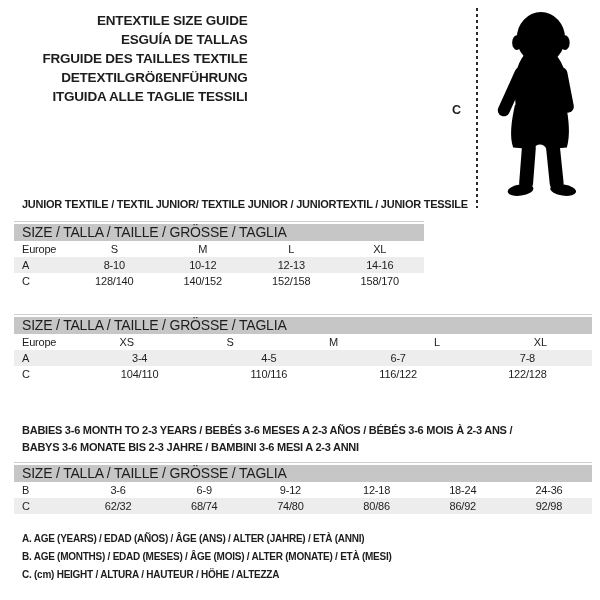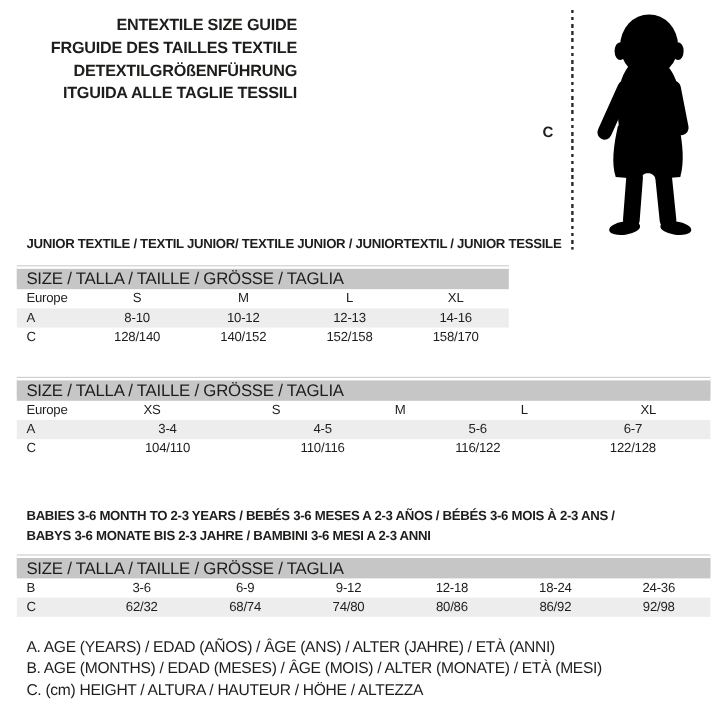--- a/index.html
+++ b/index.html
@@ -44,30 +44,33 @@
   }
   .trow { display:flex; height:16px; line-height:16px; font-size:11px; }
   .trow.shaded { background:#ededed; }
   .tlabel { padding-left:8px; box-sizing:border-box; }
   #t1 .tlabel { width:56px; }
   #t2 .tlabel, #t3 .tlabel { width:61px; }
   .tcell { flex:1 1 0; text-align:center; }
 
   
   #footnotes { position:absolute; left:22px; top:530px; }
-  .footnote { font-weight:400; font-size:13px; line-height:18px; letter-spacing:-0.25px; white-space:nowrap; }
+  .footnote { font-weight:700; font-size:10px; line-height:18px; letter-spacing:-0.25px; white-space:nowrap; }
 </style>
 </head>
 <body>
 
 <div id="app">
 
   <div id="lang-block">
     <div class="lang-row">
       <span class="lang-code">EN</span><span>TEXTILE SIZE GUIDE</span>
+    </div>
+    <div class="lang-row">
+      <span class="lang-code">ES</span><span>GUÍA DE TALLAS</span>
     </div>
     <div class="lang-row">
       <span class="lang-code">FR</span><span>GUIDE DES TAILLES TEXTILE</span>
     </div>
     <div class="lang-row">
       <span class="lang-code">DE</span><span>TEXTILGRÖßENFÜHRUNG</span>
     </div>
     <div class="lang-row">
       <span class="lang-code">IT</span><span>GUIDA ALLE TAGLIE TESSILI</span>
     </div>
@@ -127,22 +130,22 @@
         <span class="tcell">XS</span>
         <span class="tcell">S</span>
         <span class="tcell">M</span>
         <span class="tcell">L</span>
         <span class="tcell">XL</span>
       </div>
       <div class="trow shaded">
         <span class="tlabel">A</span>
         <span class="tcell">3-4</span>
         <span class="tcell">4-5</span>
-        <span class="tcell">5-6</span>
         <span class="tcell">6-7</span>
+        <span class="tcell">7-8</span>
       </div>
       <div class="trow">
         <span class="tlabel">C</span>
         <span class="tcell">104/110</span>
         <span class="tcell">110/116</span>
         <span class="tcell">116/122</span>
         <span class="tcell">122/128</span>
       </div>
     </div>
   </section>

